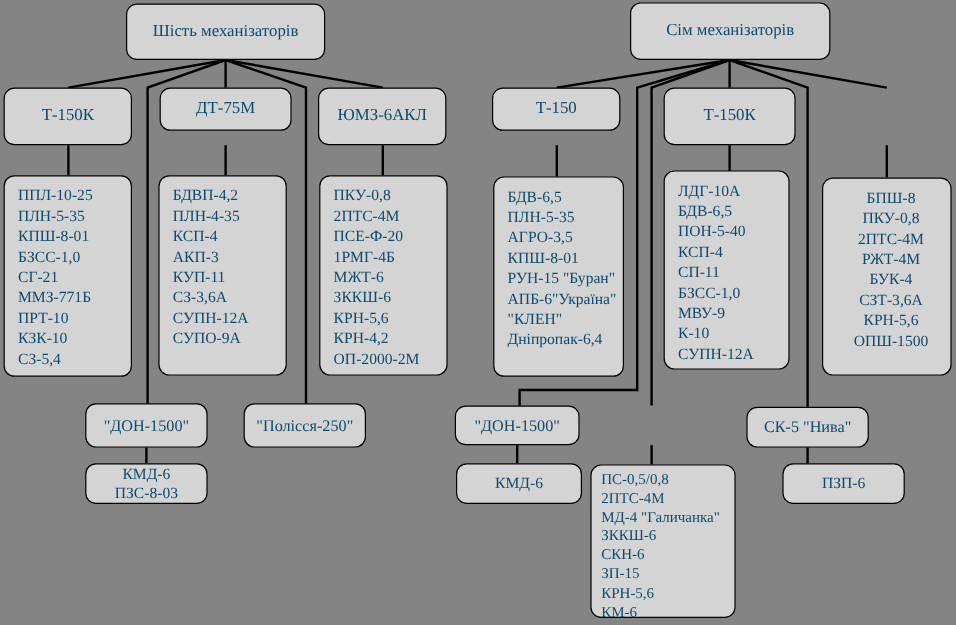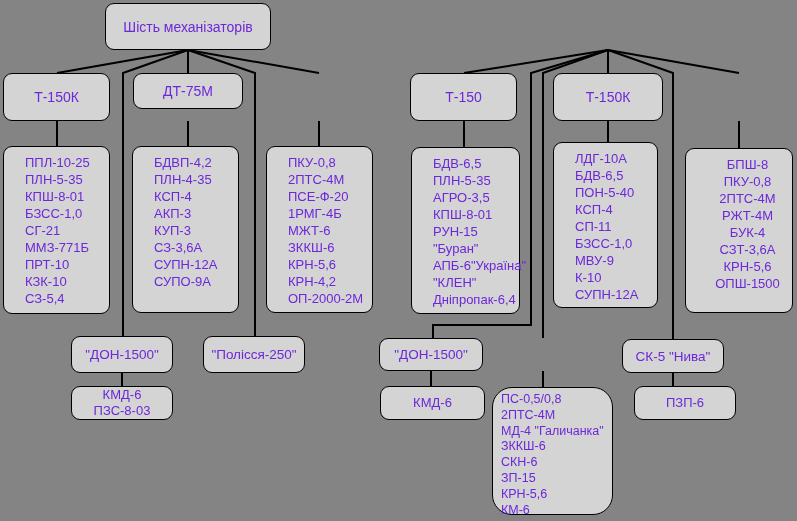--- a/index.html
+++ b/index.html
@@ -21,37 +21,38 @@
     width: 797px; height: 521px;
     z-index: 0;
   }
   .box {
     position: absolute;
     box-sizing: border-box;
     background: #d4d4d4;
     border: 1.5px solid #000;
     border-radius: 9px;
     z-index: 1;
-    color: #6d28d9;
+    color: #0c4a6e;
+    font-family: Liberation Serif, serif;
   }
   .center {
     display: flex;
     align-items: center;
     justify-content: center;
     text-align: center;
     white-space: pre-line;
   }
   .title { font-size: 14px; }
   .tractor { font-size: 14px; }
   .combine { font-size: 13.5px; }
   .leaf { font-size: 13px; line-height: 16px; }
   .list {
     font-size: 13px;
     line-height: 17px;
-    padding: 7px 4px 0 21px;
+    padding: 7px 4px 0 11px;
     white-space: pre-line;
     text-align: left;
   }
   .list.compact {
     font-size: 12.5px;
     line-height: 15.8px;
     padding: 4px 2px 0 8px;
   }
 </style>
 </head>
@@ -83,41 +84,43 @@
     <polyline points="464,121 464,147"></polyline>
     <polyline points="608,121 608,147"></polyline>
     <polyline points="739,121 739,148"></polyline>
 
     <polyline points="431,371 431,386"></polyline>
     <polyline points="543,371 543,387"></polyline>
     <polyline points="673,373 673,386"></polyline>
   </svg>
 
   <div class="box center title" style="left:105px; top:3px; width:166px; height:47px;">Шість механізаторів</div>
+  <div class="box center title" style="left:525px; top:2px; width:167px; height:48px;">Сім механізаторів</div>
 
   <div class="box center tractor" style="left:3px; top:73px; width:107px; height:48px;">Т-150К</div>
   <div class="box center tractor" style="left:133px; top:73px; width:110px; height:36px;">ДТ-75М</div>
+  <div class="box center tractor" style="left:265px; top:73px; width:107px; height:48px;">ЮМЗ-6АКЛ</div>
 
-  <div class="box center tractor" style="left:410px; top:73px; width:107px; height:48px;">Т-150</div>
+  <div class="box center tractor" style="left:410px; top:73px; width:107px; height:36px;">Т-150</div>
   <div class="box center tractor" style="left:553px; top:73px; width:110px; height:48px;">Т-150К</div>
 
   <div class="box list" style="left:3px; top:146px; width:107px; height:168px;">ППЛ-10-25
 ПЛН-5-35
 КПШ-8-01
 БЗСС-1,0
 СГ-21
 ММЗ-771Б
 ПРТ-10
 КЗК-10
 СЗ-5,4</div>
   <div class="box list" style="left:132px; top:146px; width:107px; height:167px;">БДВП-4,2
 ПЛН-4-35
 КСП-4
 АКП-3
-КУП-3
+КУП-11
 СЗ-3,6А
 СУПН-12А
 СУПО-9А</div>
   <div class="box list" style="left:266px; top:146px; width:107px; height:167px;">ПКУ-0,8
 2ПТС-4М
 ПСЕ-Ф-20
 1РМГ-4Б
 МЖТ-6
 ЗККШ-6
 КРН-5,6
@@ -152,23 +155,23 @@
 
   <div class="box center combine" style="left:71px; top:336px; width:102px; height:37px;">"ДОН-1500"</div>
   <div class="box center combine" style="left:203px; top:336px; width:102px; height:37px;">"Полісся-250"</div>
 
   <div class="box center combine" style="left:379px; top:338px; width:104px; height:33px;">"ДОН-1500"</div>
   <div class="box center combine" style="left:622px; top:339px; width:102px; height:34px;">СК-5 "Нива"</div>
 
   <div class="box center leaf" style="left:71px; top:386px; width:102px; height:34px;">КМД-6
 ПЗС-8-03</div>
   <div class="box center leaf" style="left:380px; top:386px; width:105px; height:34px;">КМД-6</div>
-  <div class="box list compact" style="left:492px; top:387px; width:121px; height:128px;border-radius:20px;">ПС-0,5/0,8
+  <div class="box list compact" style="left:492px; top:387px; width:121px; height:128px;">ПС-0,5/0,8
 2ПТС-4М
 МД-4 "Галичанка"
 ЗККШ-6
 СКН-6
 ЗП-15
 КРН-5,6
 КМ-6</div>
-  <div class="box center leaf" style="left:634px; top:386px; width:102px; height:34px;">ПЗП-6</div>
+  <div class="box center leaf" style="left:652px; top:386px; width:102px; height:34px;">ПЗП-6</div>
 
 </div>
 
 </body></html>

